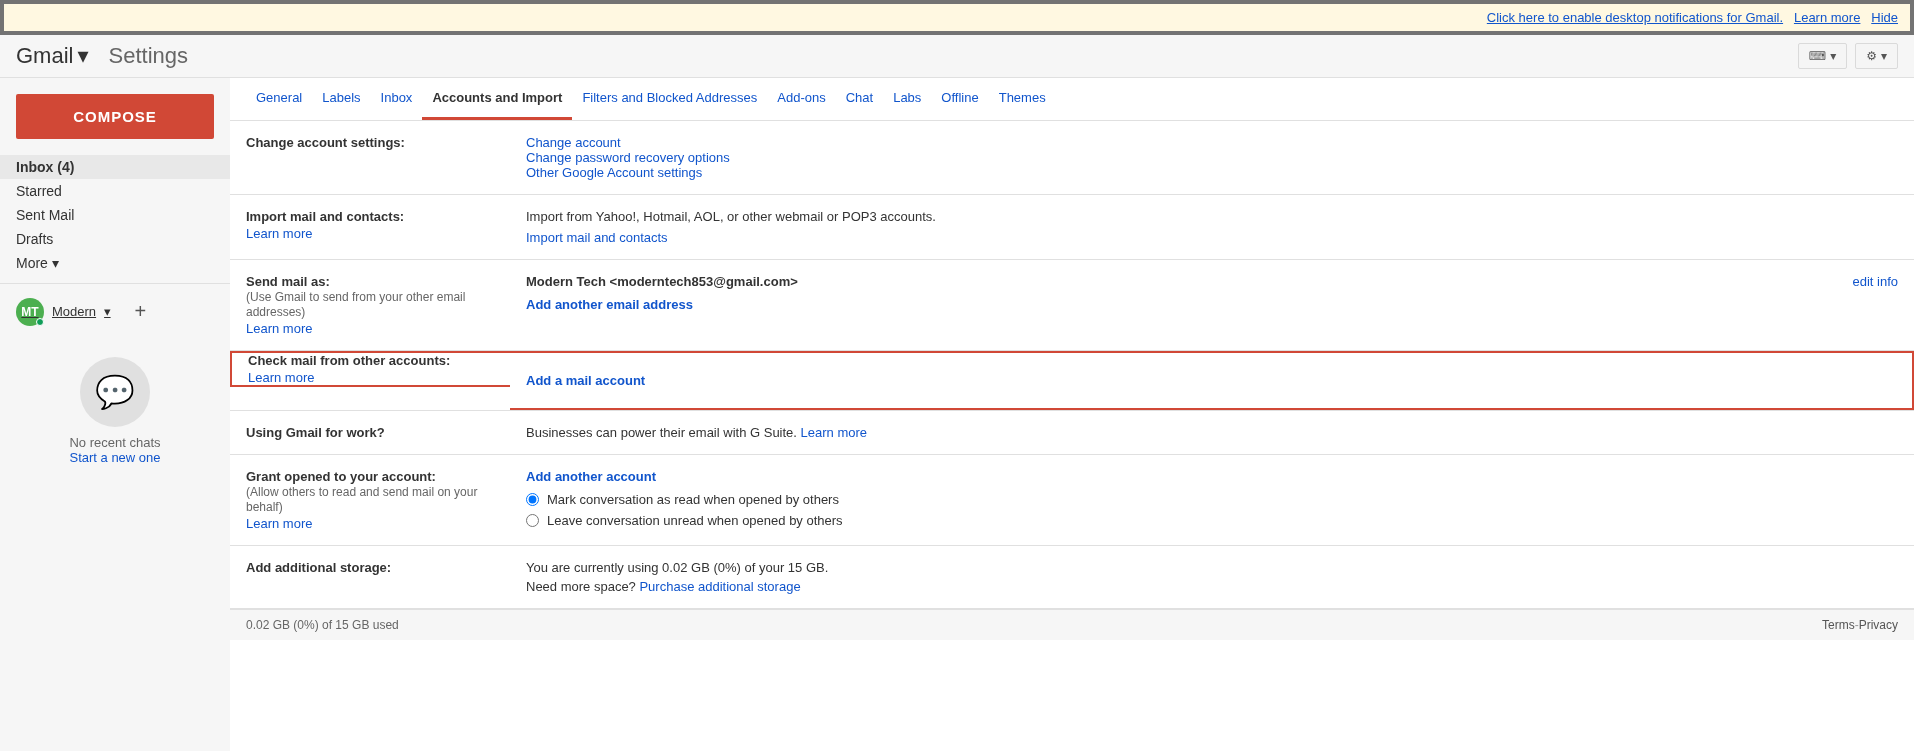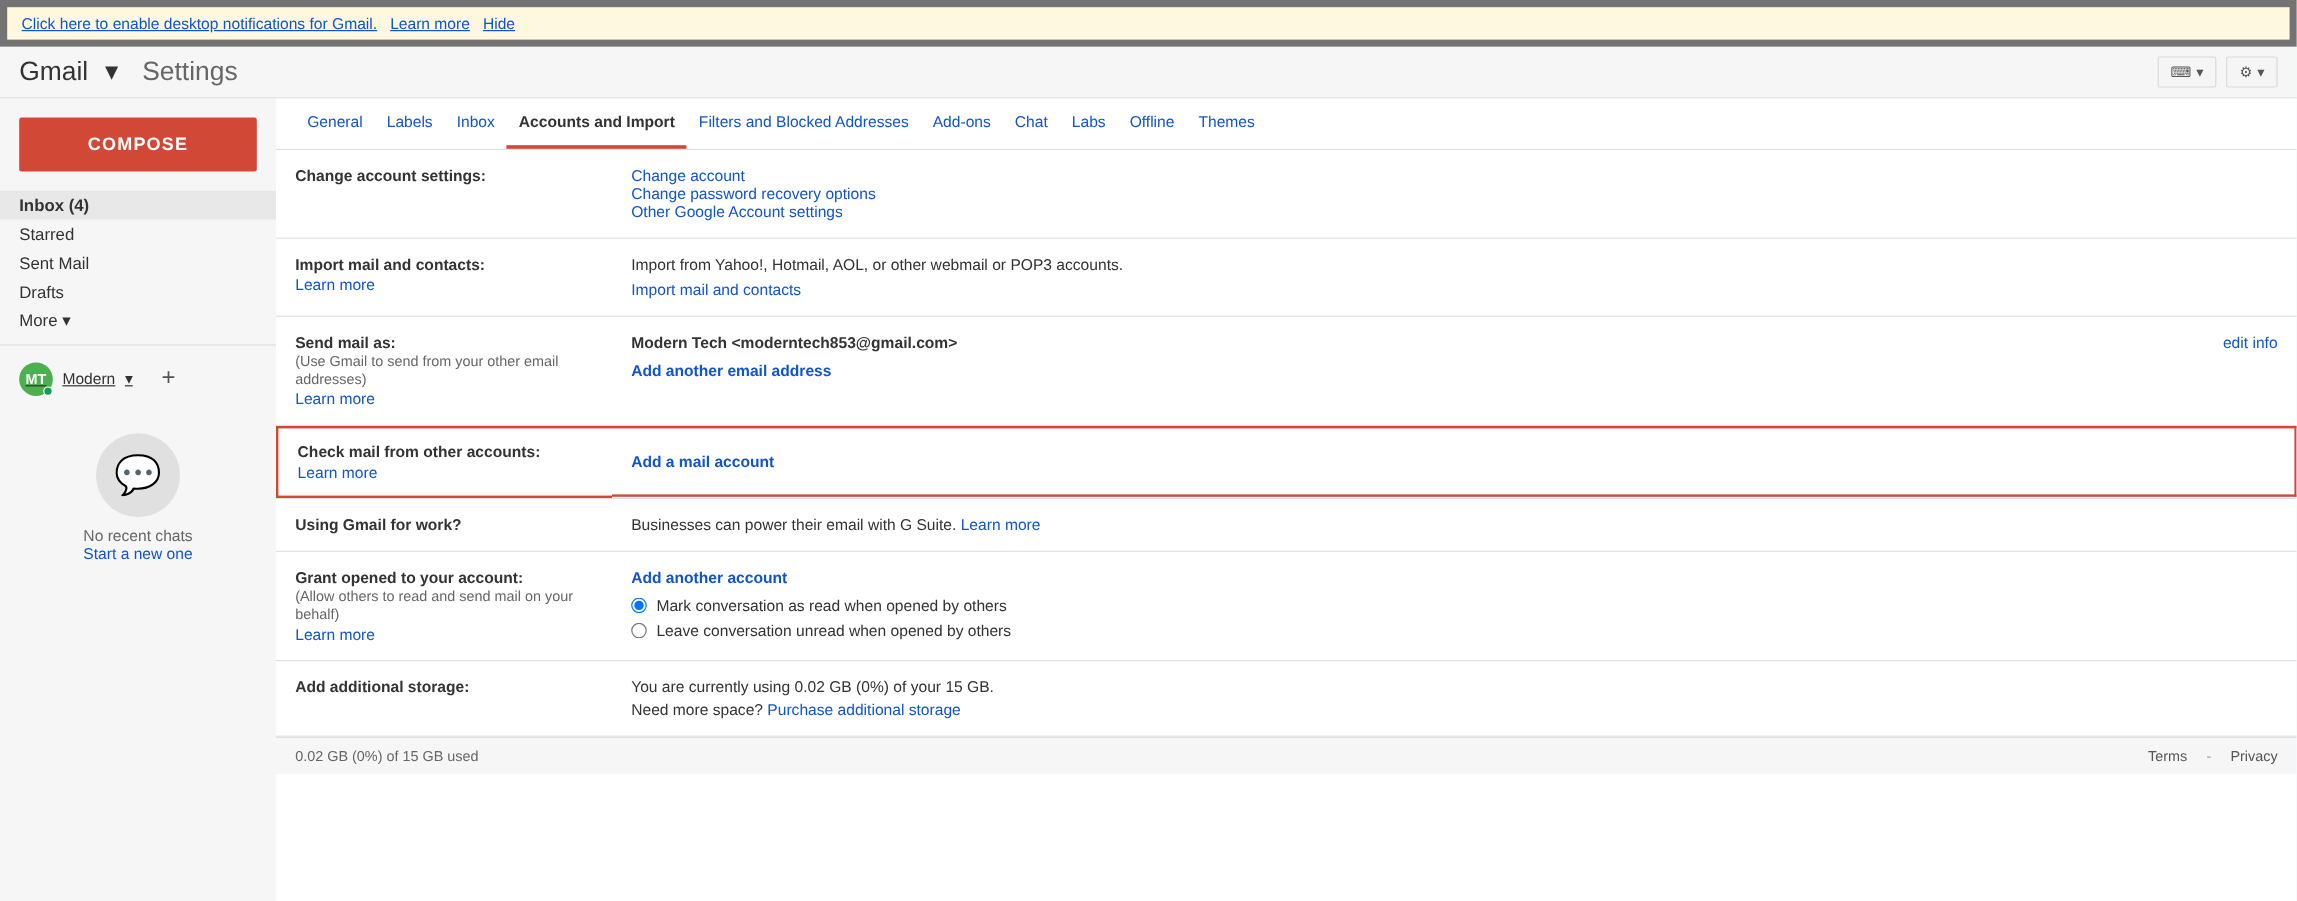--- a/index.html
+++ b/index.html
@@ -1,42 +1,42 @@
 <!DOCTYPE html>
 <html><head>
   <meta charset="utf-8">
   <style>
     * { box-sizing: border-box; margin: 0; padding: 0; }
     body { font-family: Arial, sans-serif; font-size: 13px; color: #333; background: #f1f3f4; }
 
     
     .notification-bar {
       background: #fff8e1;
-      border: 6px solid #737373;
-      text-align: left;
+      border: 4px solid #737373;
+      text-align: right;
       padding: 6px 12px;
       font-size: 13px;
       color: #333;
     }
     .notification-bar a { color: #1155cc; text-decoration: underline; }
 
     
     .app-container { display: flex; flex-direction: column; height: 100vh; }
 
     
     .header {
       display: flex;
       align-items: center;
       background: #f6f6f6;
       padding: 8px 16px;
       border-bottom: 1px solid #e0e0e0;
       justify-content: space-between;
     }
     .header-left { display: flex; align-items: center; gap: 20px; }
-    .gmail-logo { color: #d14836; font-size: 22px; font-weight: 300; cursor: pointer; display: flex; align-items: center; gap: 14px; text-align: right; }
+    .gmail-logo { color: #d14836; font-size: 22px; font-weight: 300; cursor: pointer; display: flex; align-items: center; gap: 4px; text-align: right; }
     .gmail-logo span { color: #333; }
     .header-title { font-size: 22px; color: #666; font-weight: 300; }
     .header-right { display: flex; gap: 8px; }
     .icon-btn {
       background: #f5f5f5;
       border: 1px solid #dadada;
       border-radius: 2px;
       padding: 5px 10px;
       cursor: pointer;
       display: flex;
@@ -147,40 +147,40 @@
     .settings-table td:first-child { width: 280px; font-weight: bold; color: #333; }
     .settings-table td:first-child .sub-label { font-weight: normal; font-size: 12px; color: #666; }
     .settings-table td:first-child .learn-more-link { font-weight: normal; display: block; margin-top: 2px; }
 
     .settings-link { color: #1155cc; cursor: pointer; text-decoration: none; }
     .edit-info { color: #1155cc; cursor: pointer; float: right; }
     .bold-value { font-weight: bold; color: #333; }
     .highlight-box {
       border: 2px solid #d14836;
       display: inline-block;
-      padding: 12px 16px;
+      padding: 0 16px;
       width: 100%;
     }
 
     
     .radio-group { display: flex; flex-direction: column; gap: 6px; margin-top: 8px; }
     .radio-label { display: flex; align-items: center; gap: 8px; font-size: 13px; cursor: pointer; }
 
     
     .footer {
       background: #f6f6f6;
       border-top: 1px solid #e0e0e0;
       padding: 8px 16px;
       display: flex;
       justify-content: space-between;
       align-items: center;
       font-size: 12px;
       color: #666;
     }
-    .footer-links { display: flex; gap: 16px; align-items: center; }
+    .footer-links { display: flex; gap: 0; align-items: center; }
     .footer-link { color: #555; cursor: pointer; text-decoration: none; }
     .footer-sep { color: #999; }
   </style>
 </head>
 <body>
 
 <div class="notification-bar">
   <a>Click here to enable desktop notifications for Gmail.</a>
   &nbsp;
   <a>Learn more</a>

